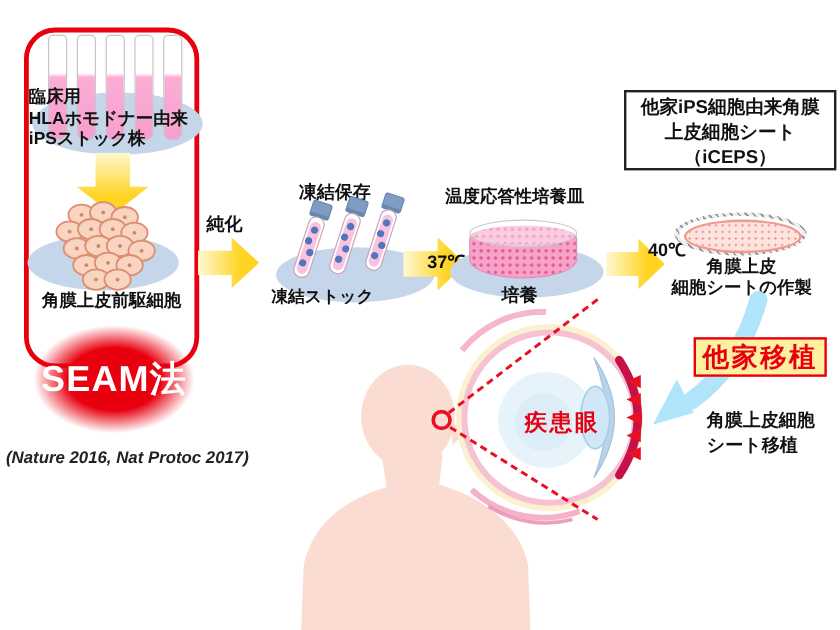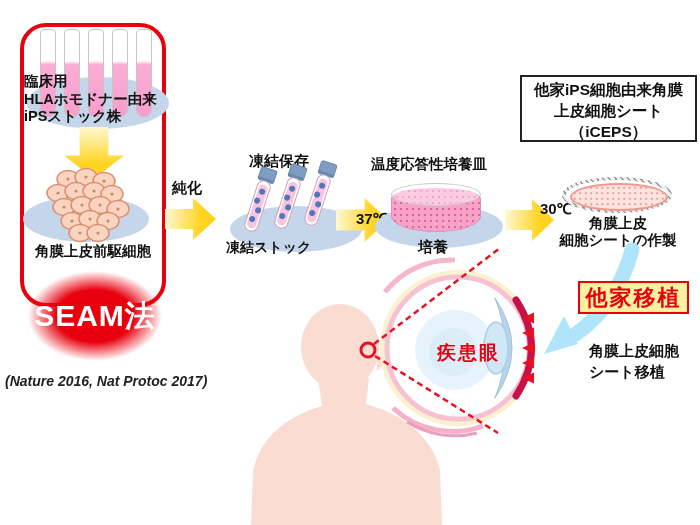--- a/index.html
+++ b/index.html
@@ -161,21 +161,21 @@
   <div class="abs jp" style="left:356px;top:198px;font-size:15px;margin-top:12px;">37℃</div>
   <div class="abs blue-pad" style="left:375px;top:205px;width:128px;height:43px;"></div>
   <div class="abs dish">
     <div class="abs dish-liquid dot-pink"></div>
     <div class="abs dish-surface dot-pink"></div>
     <div class="abs dish-rim"></div>
   </div>
   <div class="abs jp" style="left:418px;top:238px;font-size:15px;">培養</div>
 
   <div class="abs arrow-right" style="left:505px;top:199px;width:49px;height:42px;"></div>
-  <div class="abs jp" style="left:540px;top:200px;font-size:15px;">30℃</div>
+  <div class="abs jp" style="left:540px;top:200px;font-size:15px;">40℃</div>
 
   <div class="abs sheet-hatch">
     <div class="abs sheet-white"></div>
     <div class="abs sheet-core"></div>
   </div>
   <div class="abs iceps jp" style="font-weight:bold;">他家iPS細胞由来角膜
 上皮細胞シート
 （iCEPS）</div>
 
   <div class="abs jp" style="left:556px;top:215px;width:124px;text-align:center;font-size:14.5px;line-height:16.5px;">角膜上皮

